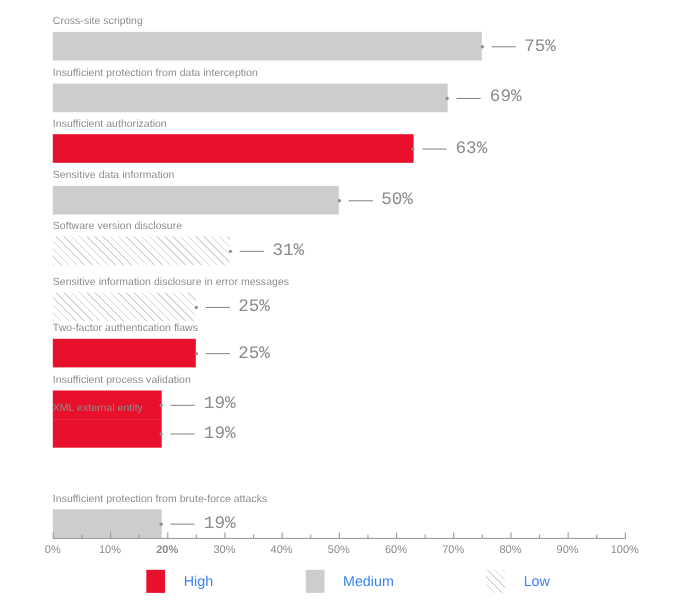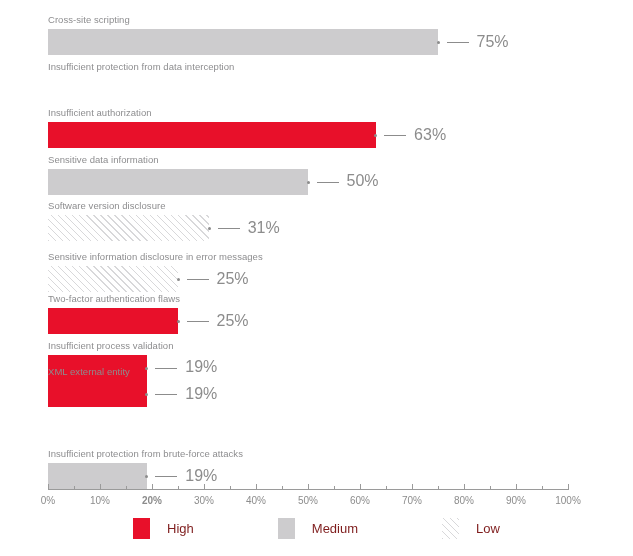--- a/index.html
+++ b/index.html
@@ -74,20 +74,21 @@
         #ffffff 1px, #ffffff 5px);
   }
 
   
   .leader {
     position: absolute;
     top: 13px;
     height: 1px;
     display: flex;
     align-items: center;
+    font-family: Liberation Mono, monospace;
   }
   .leader .dot {
     width: 3px;
     height: 3px;
     border-radius: 50%;
     background: #8c8c8c;
     flex: 0 0 auto;
   }
   .leader .line {
     width: 22px;
@@ -163,21 +164,21 @@
   .legend-swatch.low {
     background-color: #ffffff;
     background-image: repeating-linear-gradient(
         45deg,
         #d8d8da 0px, #d8d8da 1px,
         #ffffff 1px, #ffffff 5px);
   }
   .legend-text {
     margin-left: 17px;
     font-size: 13px;
-    color: #7f1d1d;
+    color: #3b82f6;
     white-space: nowrap;
   }
 </style>
 </head>
 <body>
 
 <div id="chart-root">
 
   <div class="plot">
       <div class="bar-row" style="top: 0px;">
@@ -186,20 +187,28 @@
           <div class="bar medium" style="width: 390px;"></div>
           <div class="leader" style="left: 388.5px;">
             <span class="dot"></span>
             <span class="line"></span>
             <span class="value">75%</span>
           </div>
         </div>
       </div>
       <div class="bar-row" style="top: 46.5px;">
         <div class="bar-label">Insufficient protection from data interception</div>
+        <div class="bar-track">
+          <div class="bar medium" style="width: 358.8px;"></div>
+          <div class="leader" style="left: 357.3px;">
+            <span class="dot"></span>
+            <span class="line"></span>
+            <span class="value">69%</span>
+          </div>
+        </div>
       </div>
       <div class="bar-row" style="top: 93px;">
         <div class="bar-label">Insufficient authorization</div>
         <div class="bar-track">
           <div class="bar high" style="width: 327.6px;"></div>
           <div class="leader" style="left: 326.1px;">
             <span class="dot"></span>
             <span class="line"></span>
             <span class="value">63%</span>
           </div>

